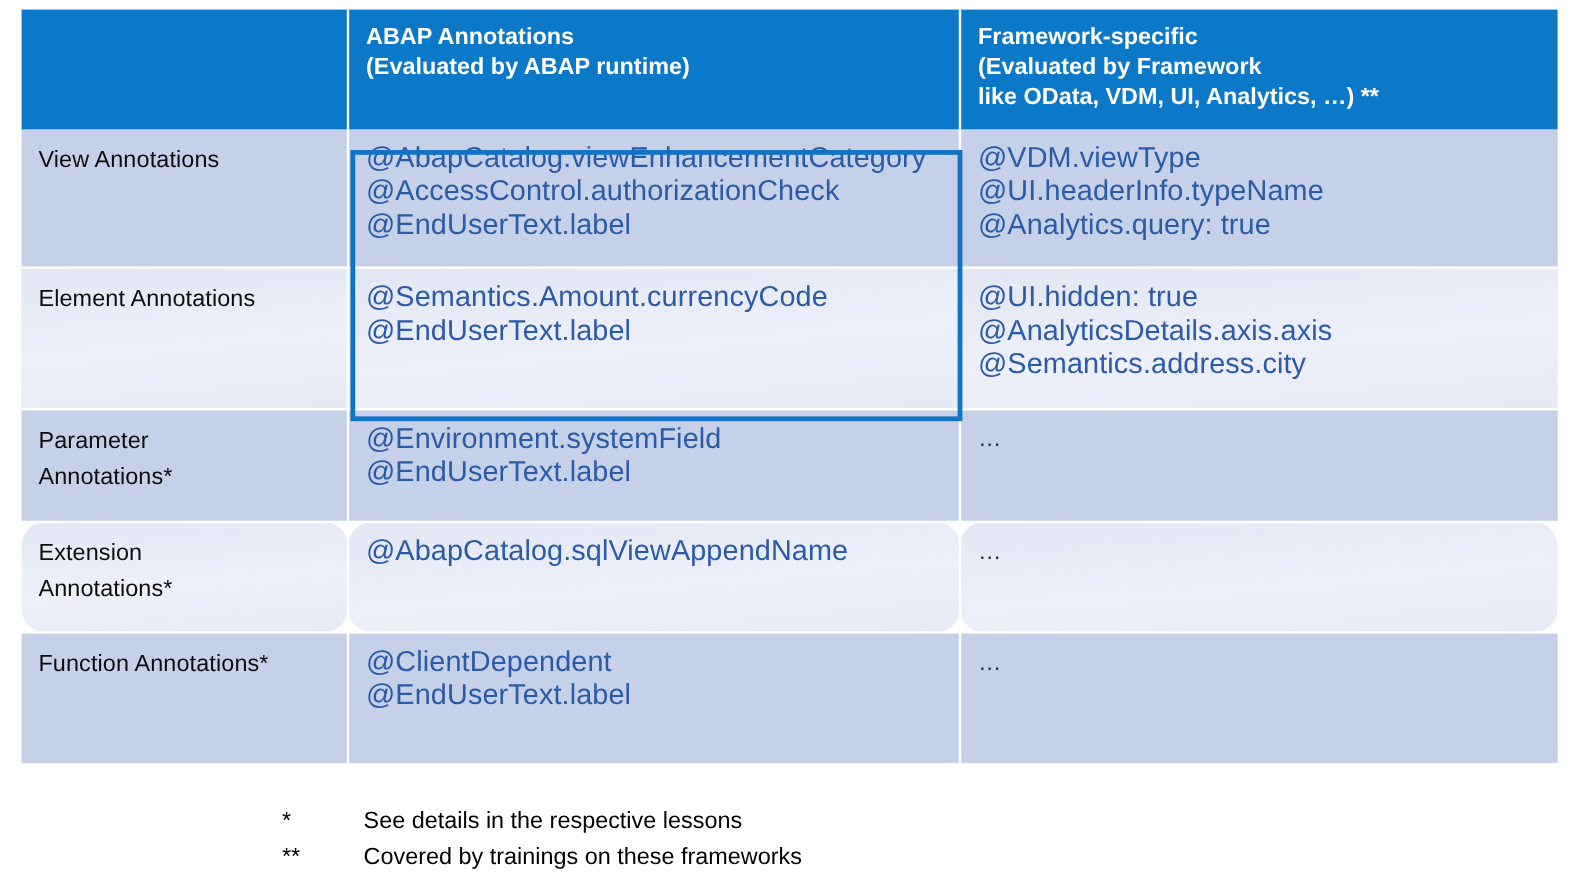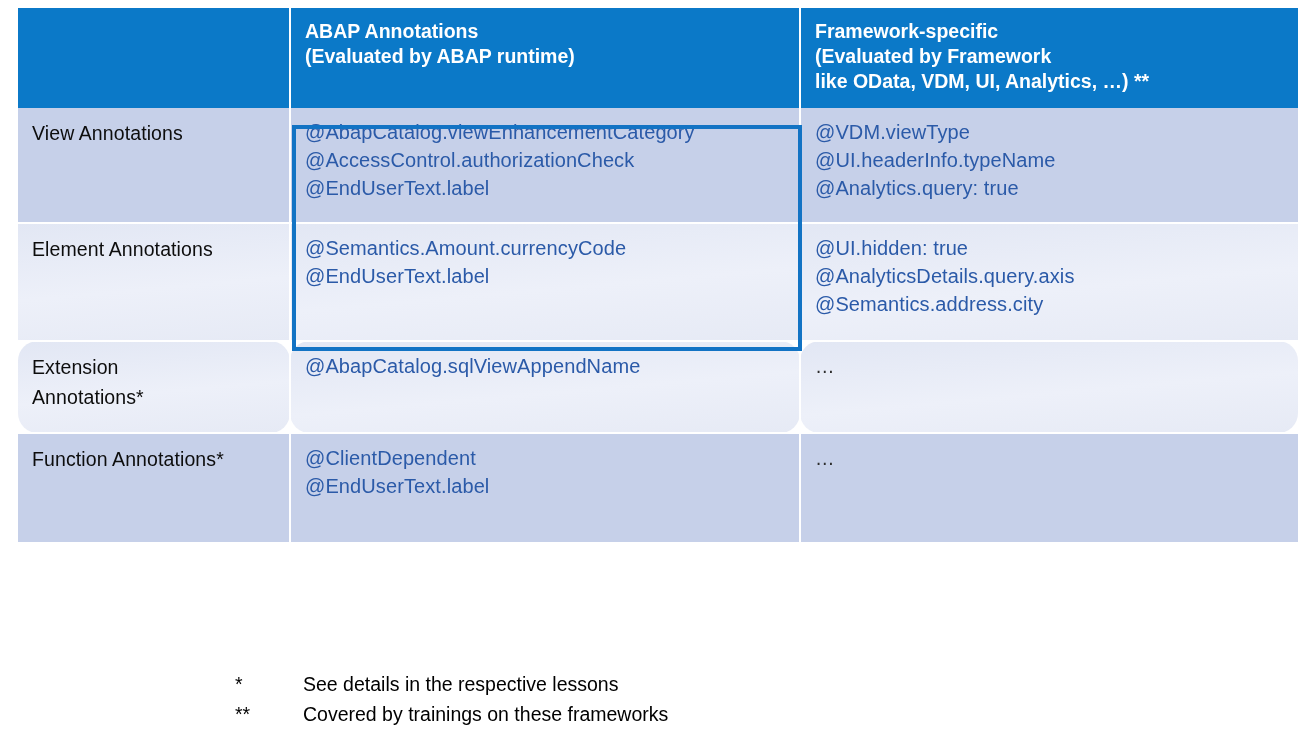--- a/index.html
+++ b/index.html
@@ -73,21 +73,21 @@
   .row-label {
     color: #0d0d0d;
     font-size: 19.5px;
     line-height: 30px;
     font-weight: normal;
     letter-spacing: 0.1px;
   }
 
   .ann-list {
     color: #2b5aa8;
-    font-size: 20px;
+    font-size: 24px;
     line-height: 28px;
     letter-spacing: 0.1px;
     white-space: nowrap;
   }
   .ann-list .ann-line { display: block; }
 
   .ellipsis {
     color: #2d2d2d;
     font-size: 19.5px;
     line-height: 28px;
@@ -192,26 +192,43 @@
         </td>
         <td>
           <div class="ann-list">
             <span class="ann-line">@Semantics.Amount.currencyCode</span>
             <span class="ann-line">@EndUserText.label</span>
           </div>
         </td>
         <td>
           <div class="ann-list">
             <span class="ann-line">@UI.hidden: true</span>
-            <span class="ann-line">@AnalyticsDetails.query.axis</span>
+            <span class="ann-line">@AnalyticsDetails.axis.axis</span>
             <span class="ann-line">@Semantics.address.city</span>
           </div>
         </td>
       </tr>
 
+      <tr class="band-dark r3">
+        <td>
+          <div class="row-label">
+            <span>Parameter</span><br>
+            <span>Annotations*</span>
+          </div>
+        </td>
+        <td>
+          <div class="ann-list">
+            <span class="ann-line">@Environment.systemField</span>
+            <span class="ann-line">@EndUserText.label</span>
+          </div>
+        </td>
+        <td>
+          <div class="ellipsis">…</div>
+        </td>
+      </tr>
 
       <tr class="band-light r4">
         <td>
           <div class="row-label">
             <span>Extension</span><br>
             <span>Annotations*</span>
           </div>
         </td>
         <td>
           <div class="ann-list">

